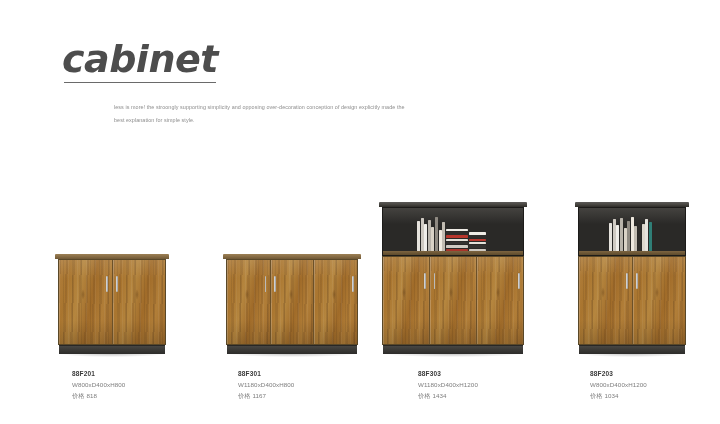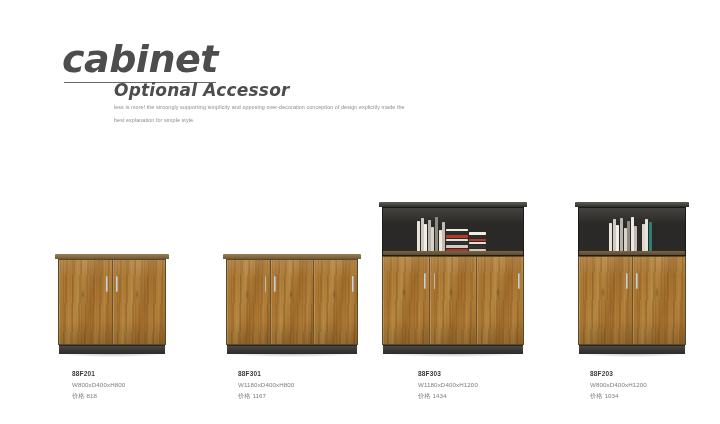--- a/index.html
+++ b/index.html
@@ -232,21 +232,20 @@
   .price { margin-bottom: 0; }
 </style>
 </head>
 <body>
 
 <div class="header">
   <div class="title-wrap">
     <div class="main-title">cabinet</div>
     <div class="title-rule"></div>
   </div>
-  <div class="subtitle">Optional Accessor</div>
   <div class="desc">less is more! the stroongly supporting simplicity and opposing over-decoration conception of design explicitly made the best explanation for simple style.</div>
 </div>
 
 <div class="products" id="products">
     <div class="product" style="left: 58px;">
       <div class="figure" style="width: 108px; height: 100px;">
         <div class="cabinet">
           <div class="topcap"></div>
           <div class="doors" style="top: 5px; bottom: 9px;">
             <div class="door">

